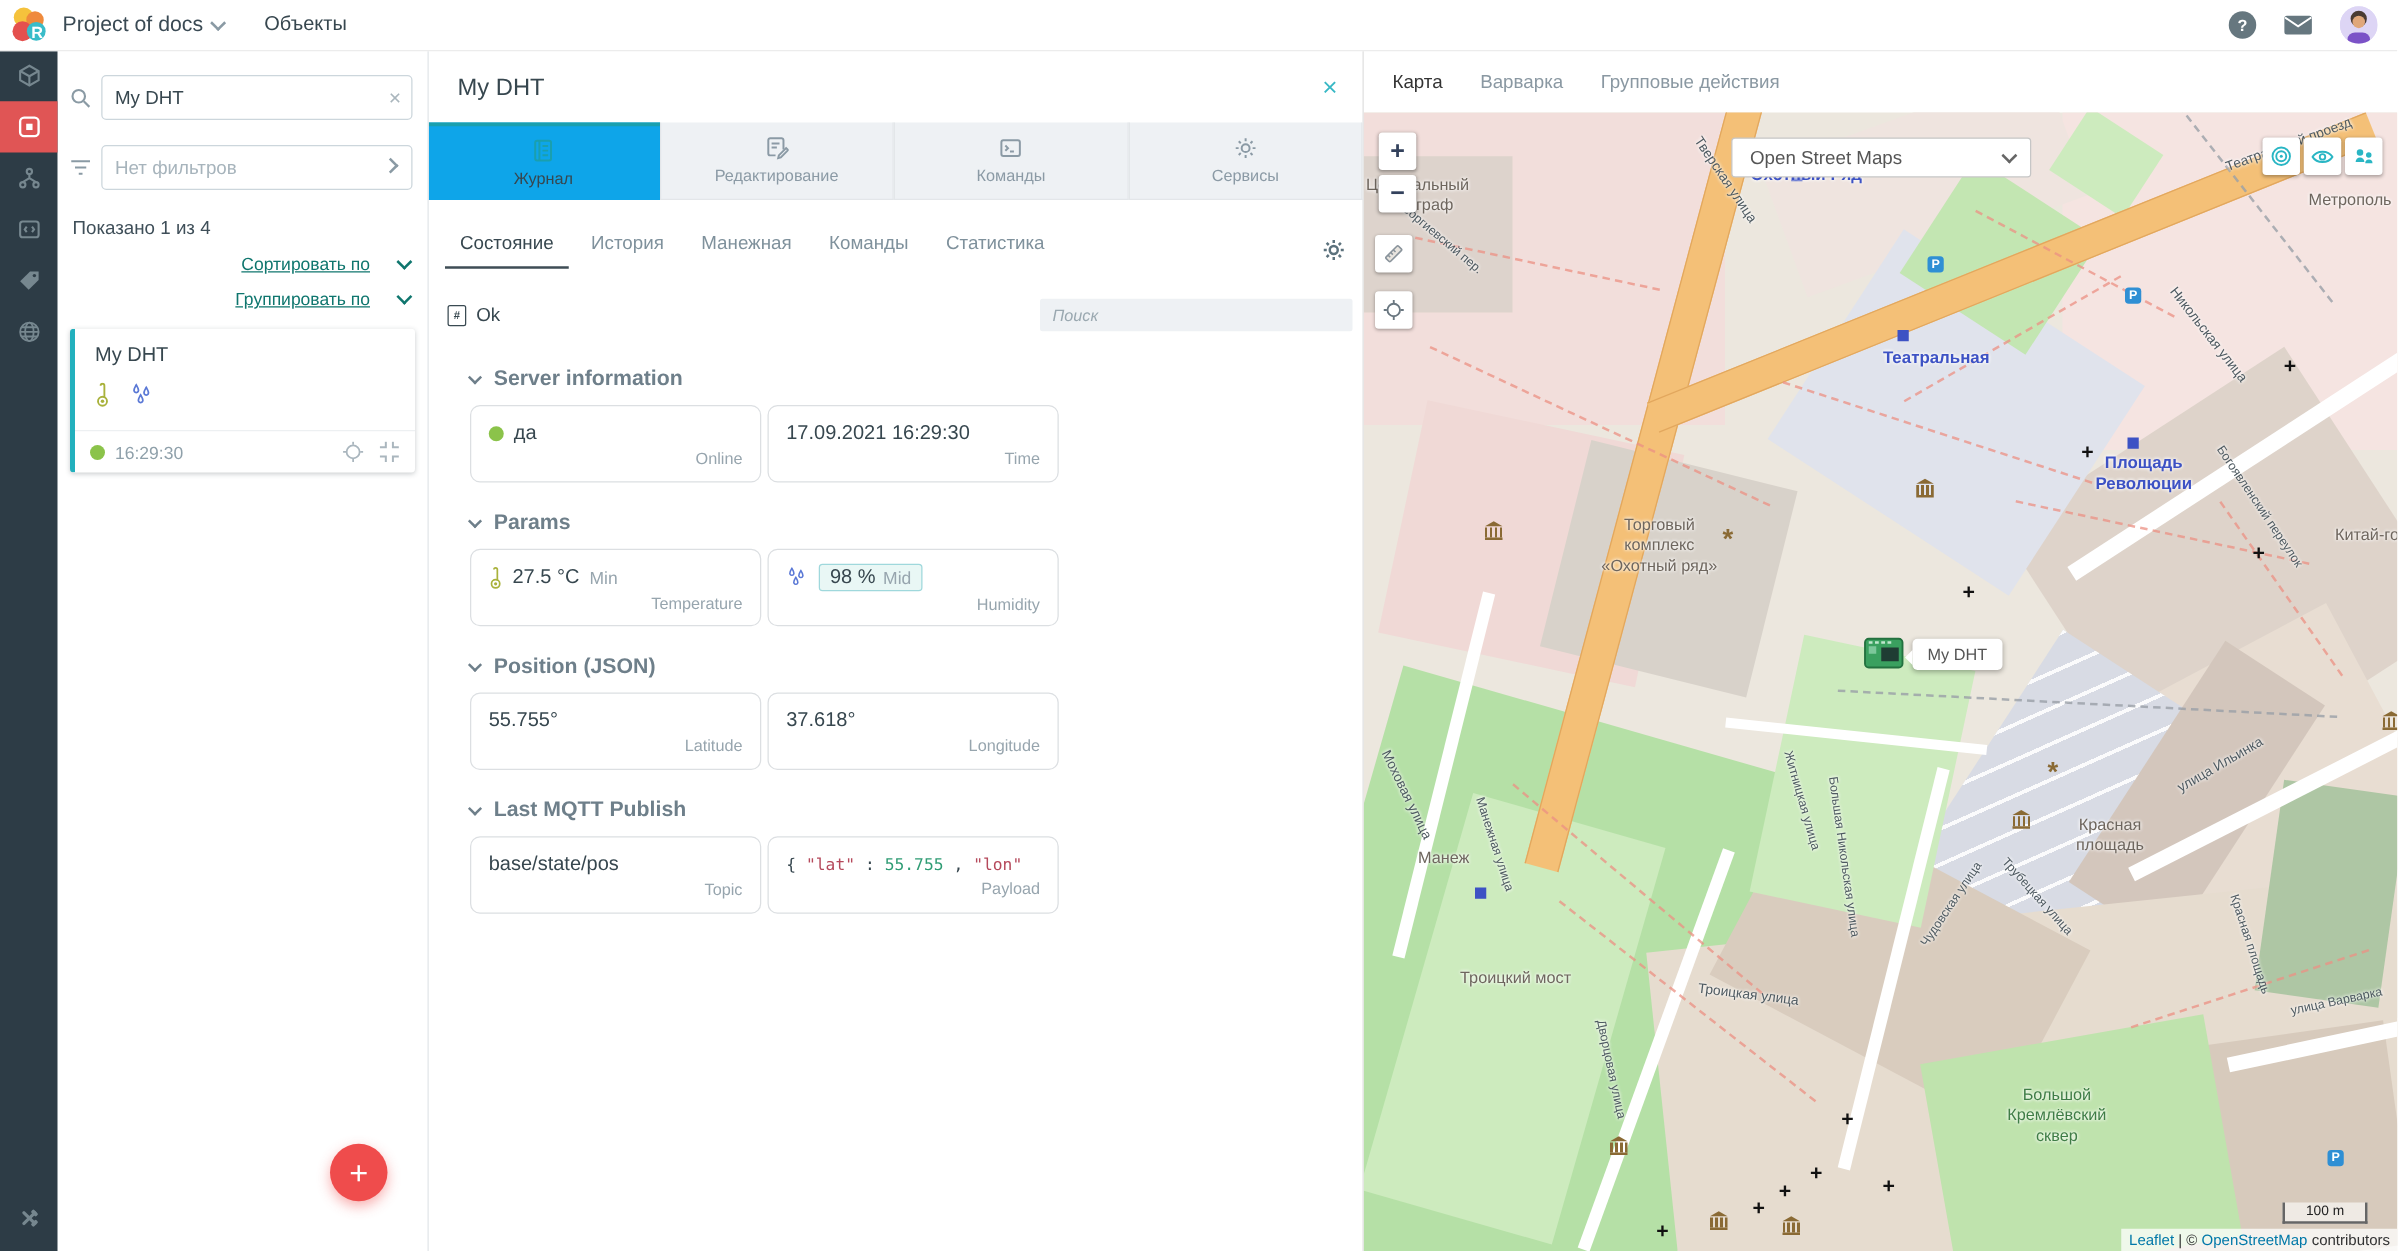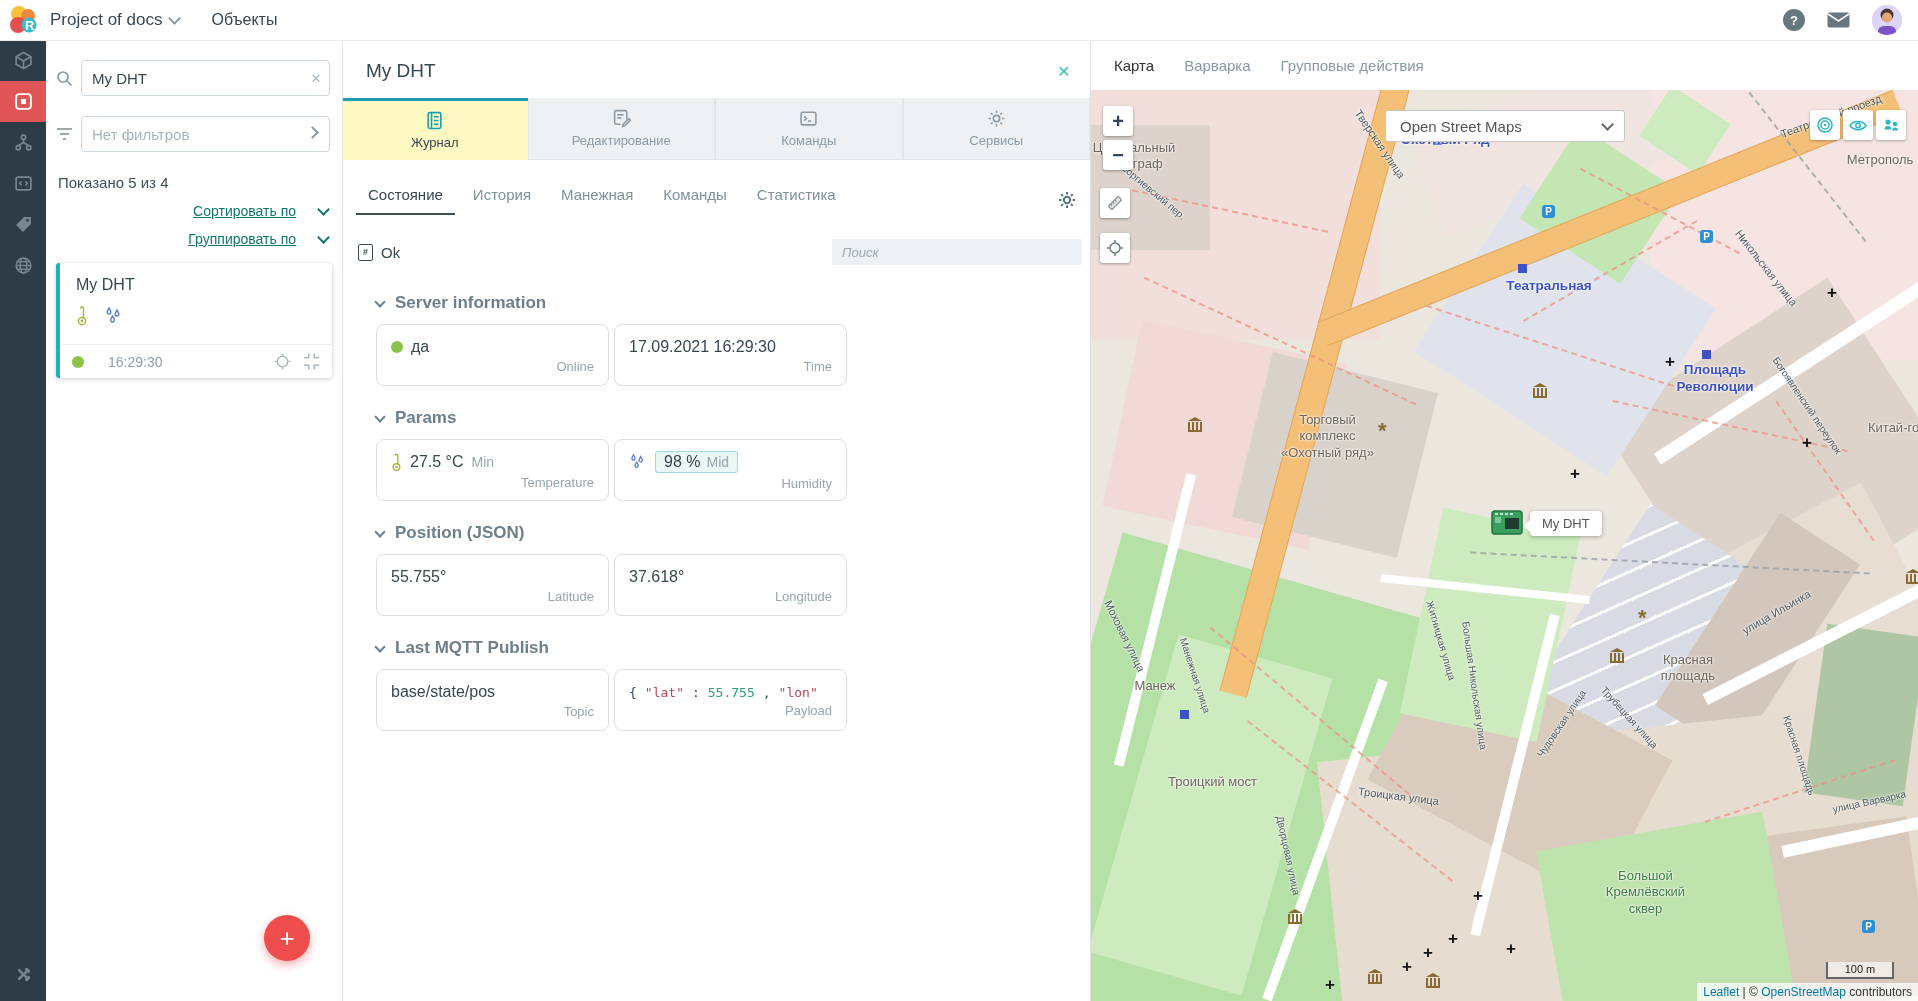--- a/index.html
+++ b/index.html
@@ -28,31 +28,31 @@
   .clear-x{position:absolute;right:8px;color:#aab6bd;font-size:17px;cursor:pointer;line-height:1;}
   .filter-ph{font-size:15px;color:#a7b4bc;padding-left:10px;flex:1;}
   .box-chev{margin-right:12px;color:#8a9aa4;}
   .shown{margin:22px 12px 0 12px;font-size:15px;color:#3f4f59;}
   .sortrow{margin:12px 14px 0 0;text-align:right;font-size:14px;color:#0f766e;display:flex;justify-content:flex-end;align-items:center;gap:23px;cursor:pointer;text-decoration:underline;}
   .devcard{position:relative;margin:16px 10px 0 10px;background:#fff;border-radius:3px;box-shadow:0 1px 4px rgba(40,50,60,.25);border-left:4px solid #22b0bd;cursor:pointer;}
   .devcard .title{padding:13px 14px 6px 16px;font-size:16px;color:#37474f;}
   .devcard .icons{padding:6px 14px 18px 16px;display:flex;gap:16px;align-items:center;}
   .devfoot{border-top:1px solid #edf0f2;display:flex;align-items:center;padding:8px 12px;}
   .dot{width:12px;height:12px;border-radius:50%;}
-  .devtime{margin-left:24px;font-size:14px;color:#8fa0aa;}
+  .devtime{margin-left:8px;font-size:14px;color:#8fa0aa;}
   .footicons{margin-left:auto;display:flex;gap:12px;color:#aab6be;align-items:center;}
   .fab{position:absolute;left:218px;top:875px;width:46px;height:46px;border-radius:50%;background:#ef4c4c;color:#fff;font-size:26px;display:flex;align-items:center;justify-content:center;box-shadow:0 4px 10px rgba(239,76,76,.45);cursor:pointer;z-index:25;}
   
   .detail{position:absolute;top:40px;left:342px;width:748px;bottom:0;background:#fff;border-right:1px solid #e0e0e0;z-index:10;}
   .dhead{position:relative;padding:20px 24px 16px 24px;}
   .dtitle{font-size:19px;color:#37474f;}
   .dclose{position:absolute;right:20px;top:20px;color:#38b8c5;font-size:21px;line-height:1;cursor:pointer;}
   .maintabs{display:flex;height:62px;}
   .mtab{flex:1;display:flex;flex-direction:column;align-items:center;justify-content:center;gap:5px;font-size:13px;color:#8b9aa5;background:#eef1f4;border:1px solid #e3e6e9;border-top:none;cursor:pointer;}
-  .mtab.active{background:#fef9c3;border:none;border-top:3px solid #1a9fae;color:#37474f;}
+  .mtab.active{background:#0ea5e9;border:none;border-top:3px solid #1a9fae;color:#37474f;}
   .mtab.active .ticon{color:#1a9fae;}
   .ticon{color:inherit;}
   .subtabs{display:flex;align-items:flex-end;margin:20px 14px 0 14px;gap:6px;}
   .stab{padding:6px 12px 10px 12px;font-size:15px;color:#7f919c;cursor:pointer;border-bottom:2px solid transparent;}
   .stab.active{color:#37474f;border-bottom:2px solid #3f4d56;}
   .stab-gear{margin-left:auto;color:#5c727d;padding-bottom:6px;cursor:pointer;}
   .statusrow{display:flex;align-items:center;margin:24px 8px 0 16px;}
   .state-ic{width:13px;height:15px;border:1.5px solid #3a4a52;border-radius:2px;display:flex;align-items:center;justify-content:center;font-size:9px;font-weight:bold;color:#3a4a52;}
   .statusrow .oktxt{margin-left:8px;font-size:15px;color:#37474f;}
   .dsearch{margin-left:auto;width:230px;height:26px;background:#eef1f4;border:none;border-radius:2px;font-style:italic;font-size:13px;color:#55656e;padding:0 10px;outline:none;font-family:inherit;}
@@ -211,21 +211,21 @@
       <svg width="17" height="14" viewBox="0 0 17 14" stroke="#8a9aa4" stroke-width="1.7">
           <line x1="1" y1="2" x2="16" y2="2"></line>
           <line x1="4" y1="7" x2="13" y2="7"></line>
           <line x1="7" y1="12" x2="10" y2="12"></line>
         </svg>
       <div class="inputbox">
         <span class="filter-ph">Нет фильтров</span>
         <span class="chev chev-r box-chev"></span>
       </div>
     </div>
-    <div class="shown">Показано 5 из 4</div>
+    <div class="shown">Показано 1 из 4</div>
     <div class="sortrow">
       <span>Сортировать по</span>
         <span class="chev"></span>
     </div>
     <div class="sortrow">
       <span>Группировать по</span>
         <span class="chev"></span>
     </div>
 
     <div class="devcard">

